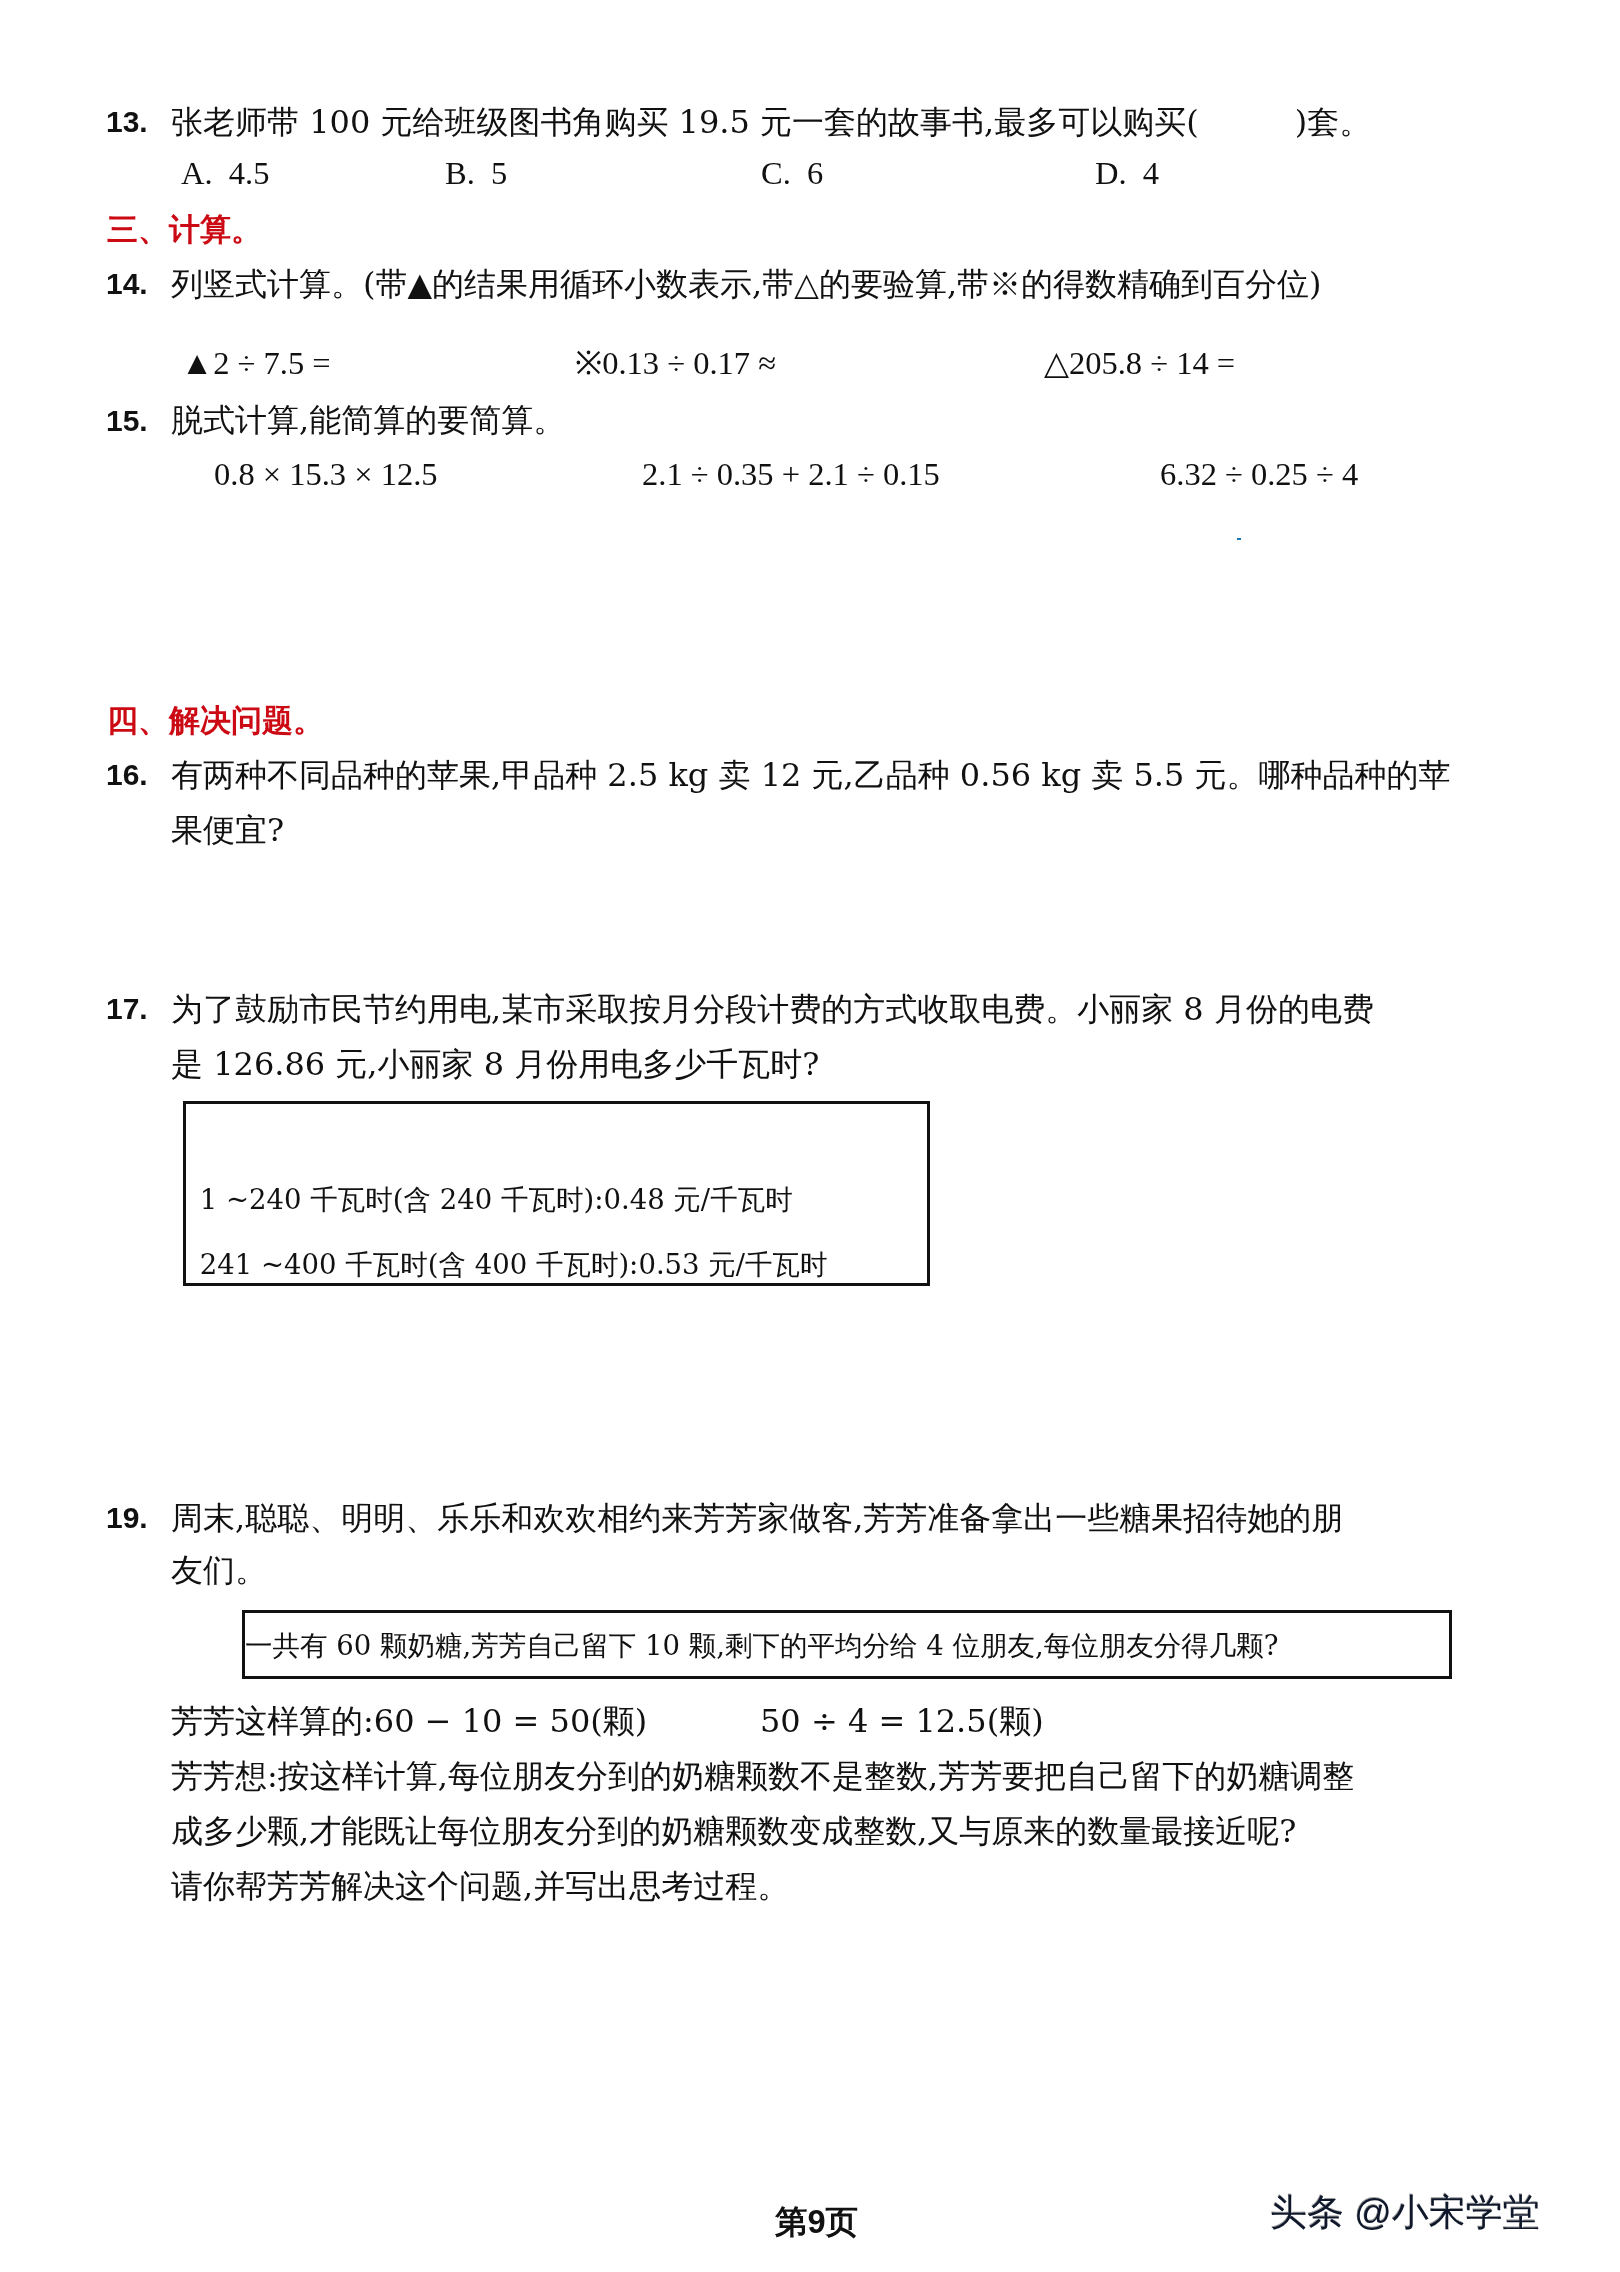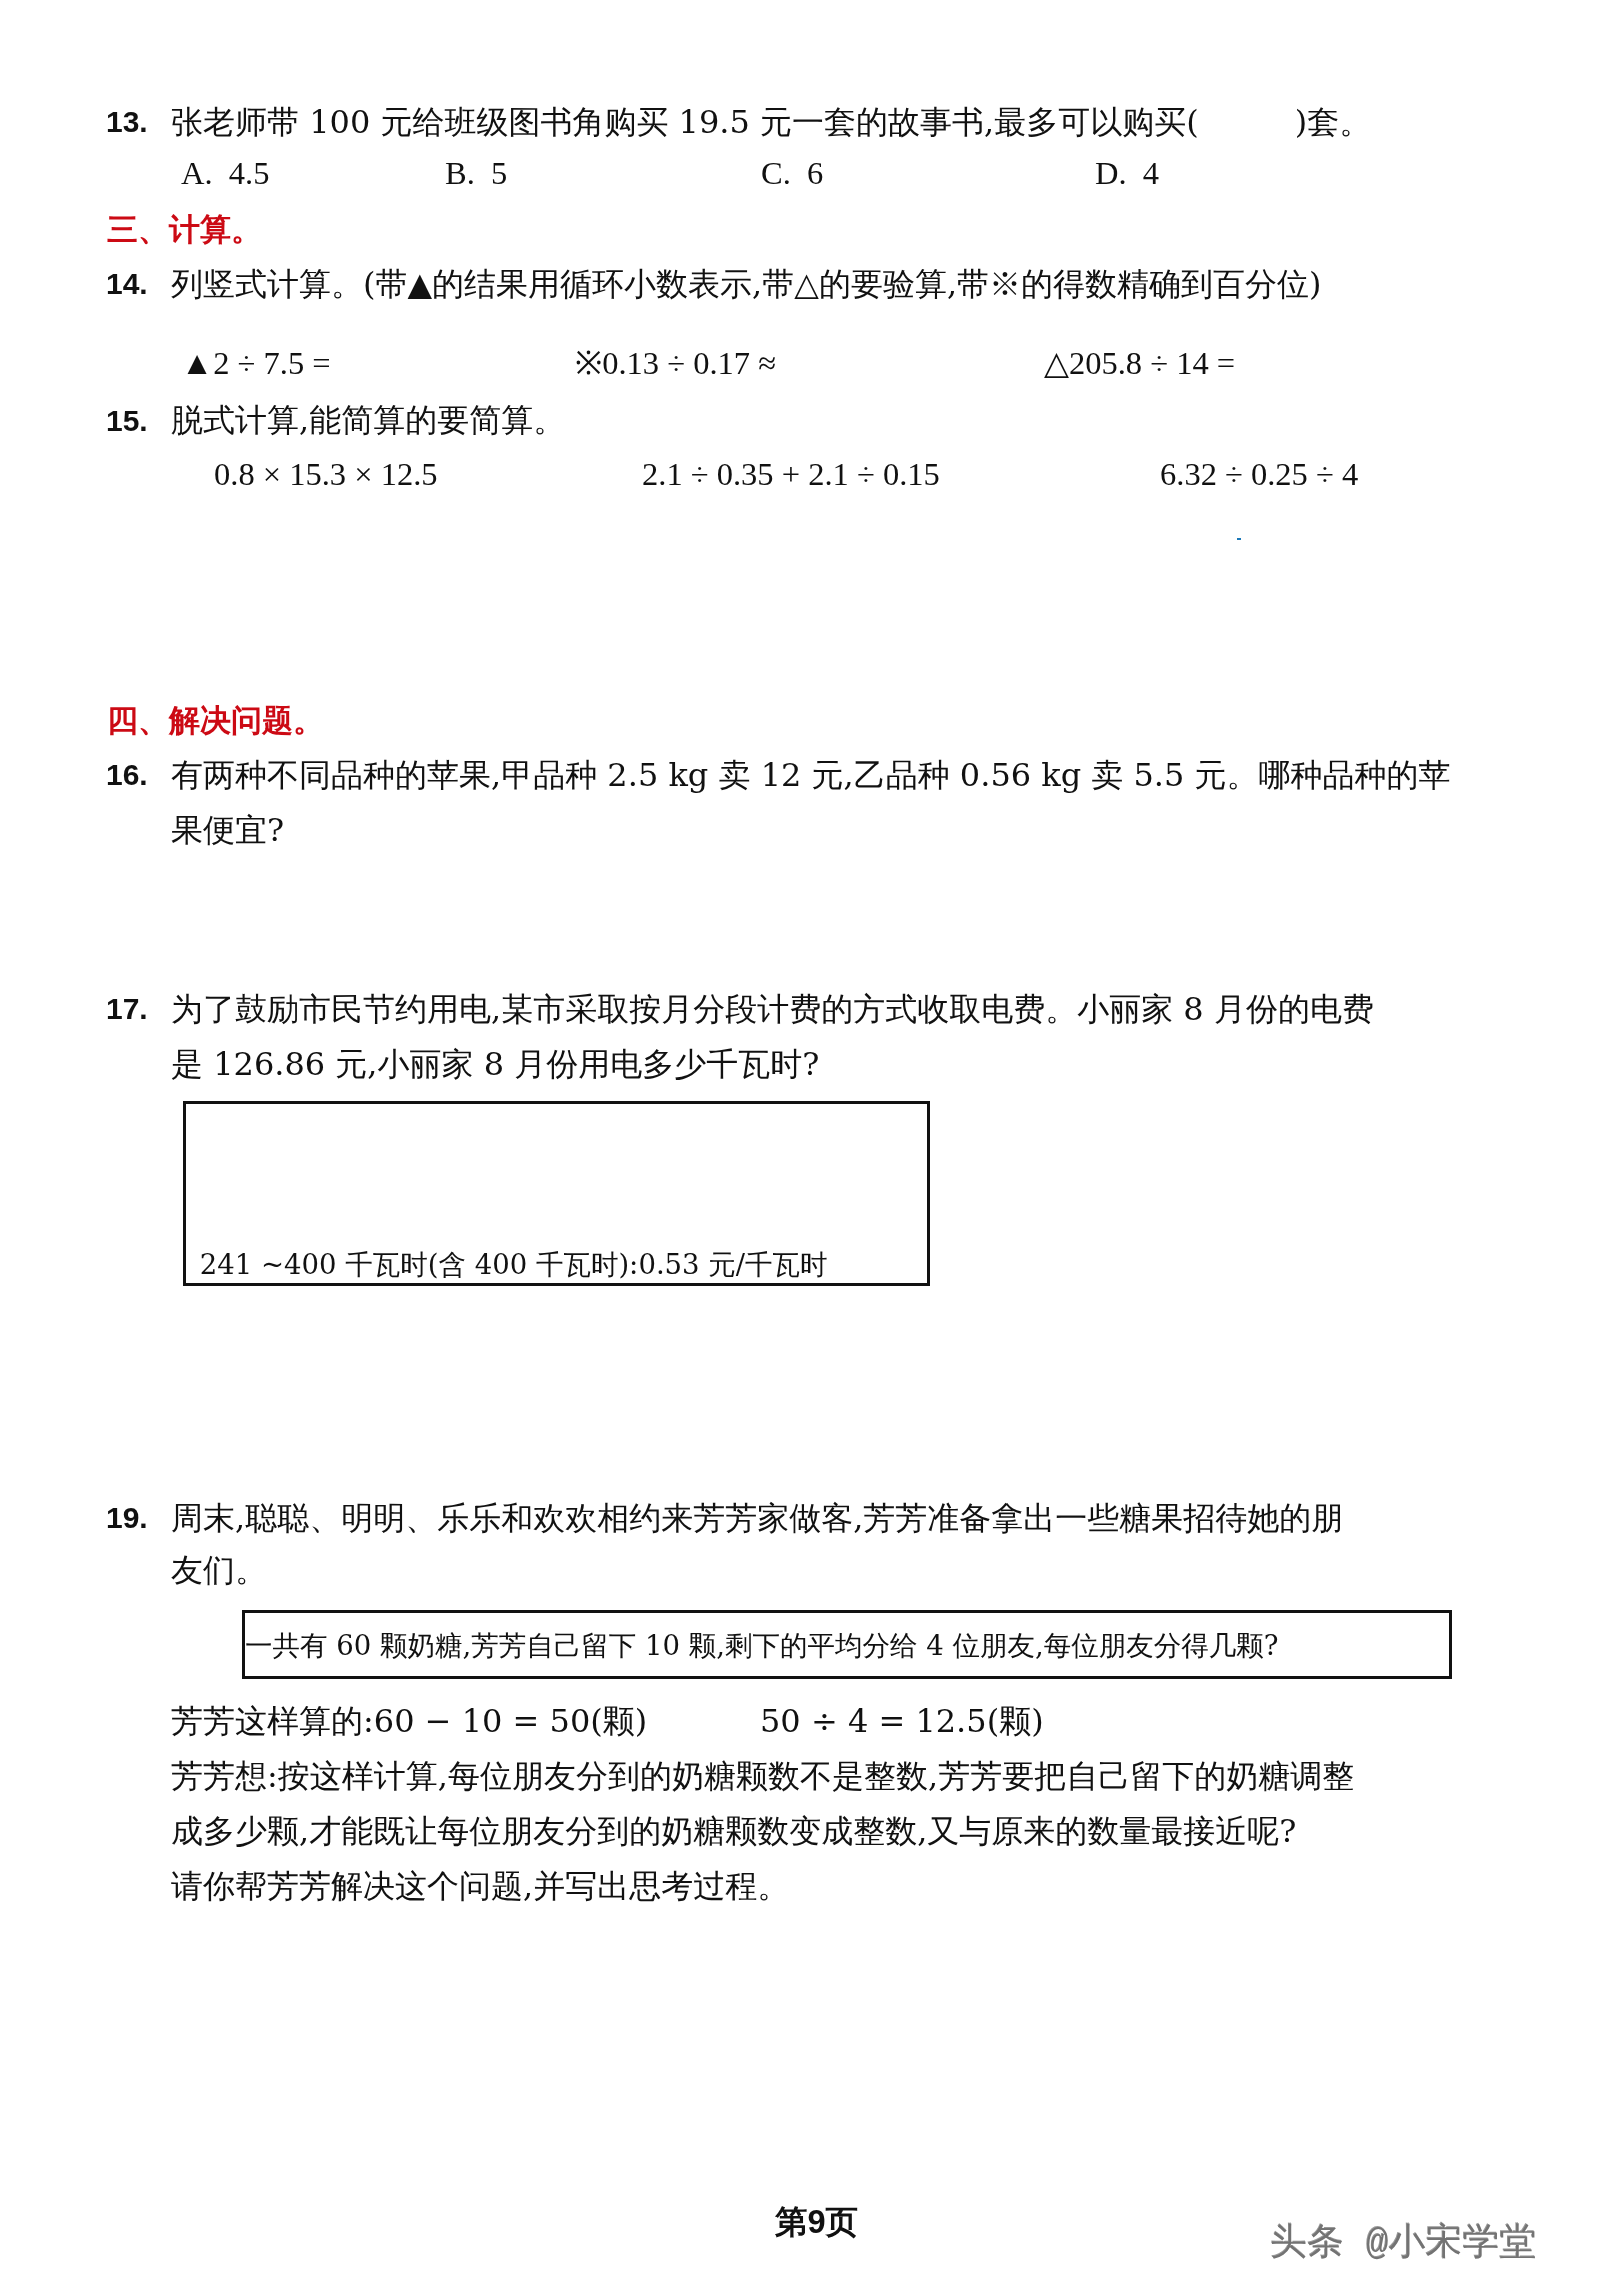--- a/index.html
+++ b/index.html
@@ -6,22 +6,22 @@
   body { width: 1621px; height: 2273px; position: relative; overflow: hidden;
          font-family: "DejaVu Serif", "Liberation Serif", serif; color: #111; }
   .abs { position: absolute; white-space: nowrap; line-height: 1; }
   .qnum { font-family: "Liberation Sans", "DejaVu Sans", sans-serif; font-size: 30px; font-weight: bold; }
   .txt { font-size: 32px; }
   .sec { font-size: 31px; font-weight: bold; }
   .mono { font-family: "Liberation Serif", "DejaVu Serif", serif; font-size: 32.5px; }
   .box { position: absolute; border: 3.1px solid #111; box-sizing: border-box; }
   .boxtxt { font-size: 27.5px; }
   .footer { font-family: "Liberation Sans", "DejaVu Sans", sans-serif; font-size: 32.5px; font-weight: bold; }
-  .wm { font-family: Liberation Mono, monospace; font-size: 37px; color: #737373;
-        text-shadow: 1.2px 1.2px 0 #fff, -0.6px -0.6px 0 #999; margin-top: 32px; }
+  .wm { font-family: Liberation Sans, sans-serif; font-size: 37px; color: #0f172a;
+        text-shadow: 1.2px 1.2px 0 #fff, -0.6px -0.6px 0 #999; }
   .speck { position: absolute; width: 3.7px; height: 1.9px; }
 </style>
 </head>
 <body>
 
 <div class="abs qnum" style="left:106px;top:107px;">13.</div>
 <div class="abs txt" style="left:171px;top:106px;">张老师带 100 元给班级图书角购买 19.5 元一套的故事书,最多可以购买(　　　)套。</div>
 <div class="abs mono" style="left:181px;top:157px;">
   <span>A.</span>&nbsp;&nbsp;<span>4.5</span>
 </div>
@@ -54,20 +54,21 @@
 
 <div class="abs qnum" style="left:106px;top:760px;">16.</div>
 <div class="abs txt" style="left:171px;top:759px;">有两种不同品种的苹果,甲品种 2.5 kg 卖 12 元,乙品种 0.56 kg 卖 5.5 元。哪种品种的苹</div>
 <div class="abs txt" style="left:171px;top:814px;">果便宜?</div>
 
 <div class="abs qnum" style="left:106px;top:994px;">17.</div>
 <div class="abs txt" style="left:171px;top:993px;">为了鼓励市民节约用电,某市采取按月分段计费的方式收取电费。小丽家 8 月份的电费</div>
 <div class="abs txt" style="left:171px;top:1048px;">是 126.86 元,小丽家 8 月份用电多少千瓦时?</div>
 
 <div class="box" style="left:183px;top:1101px;width:747px;height:185px;">
+  <div class="abs boxtxt" style="left:13.7px;top:82px;">1 ~240 千瓦时(含 240 千瓦时):0.48 元/千瓦时</div>
   <div class="abs boxtxt" style="left:13.7px;top:147px;">241 ~400 千瓦时(含 400 千瓦时):0.53 元/千瓦时</div>
 </div>
 
 <div class="abs qnum" style="left:106px;top:1503px;">19.</div>
 <div class="abs txt" style="left:171px;top:1502px;">周末,聪聪、明明、乐乐和欢欢相约来芳芳家做客,芳芳准备拿出一些糖果招待她的朋</div>
 <div class="abs txt" style="left:171px;top:1554px;">友们。</div>
 
 <div class="box" style="left:242px;top:1610px;width:1210px;height:69px;">
   <div class="abs boxtxt" style="left:0;width:1335px;text-align:left;top:19px;">一共有 60 颗奶糖,芳芳自己留下 10 颗,剩下的平均分给 4 位朋友,每位朋友分得几颗?</div>
 </div>

